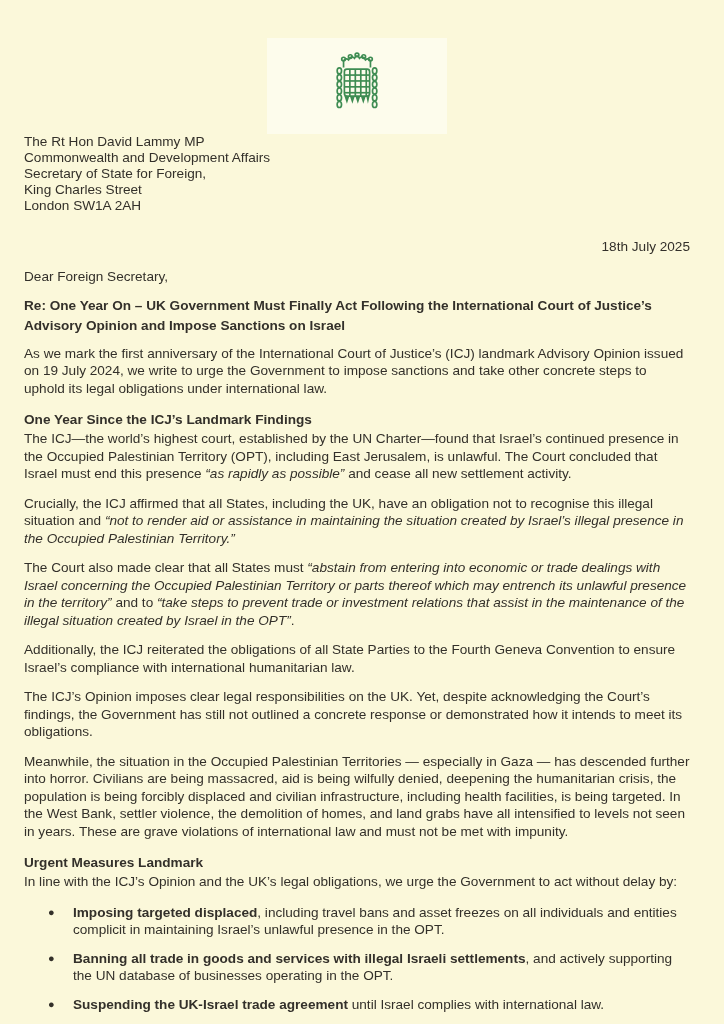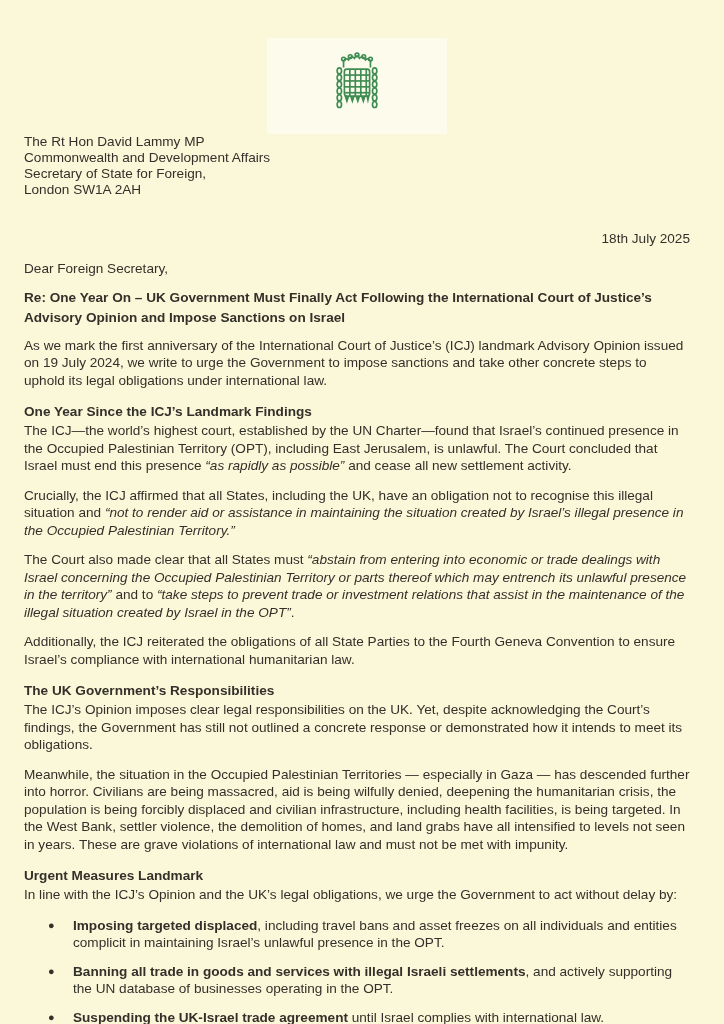--- a/index.html
+++ b/index.html
@@ -25,21 +25,21 @@
   .emblem-panel {
     width: 180px;
     height: 96px;
     margin: 38px auto 0 auto;
     background: var(--panel);
     display: flex;
     align-items: center;
     justify-content: center;
   }
   .recipient { line-height: 16px; margin-top: 0; }
-  .date-line { text-align: right; margin: 32px 0 0 0; line-height: 17px; }
+  .date-line { text-align: right; margin: 24px 0 0 0; line-height: 17px; }
   .salutation { margin: 13px 0 0 0; line-height: 17.5px; }
   .subject { margin: 10px 0 8px 0; font-weight: bold; line-height: 20.5px; }
   p.body { margin: 0 0 12px 0; line-height: 17.5px; }
   .heading { font-weight: bold; line-height: 21px; margin: 0; }
   .it { font-style: italic; }
   ul.bullets { list-style: none; margin: 6px 0 0 0; }
   ul.bullets li {
     display: flex;
     margin: 0 0 11px 0;
     line-height: 17.5px;
@@ -94,38 +94,38 @@
       <ellipse class="stroke" cx="53" cy="50" rx="2.6" ry="3.6"></ellipse>
       <ellipse class="stroke" cx="53" cy="58" rx="2.6" ry="3.6"></ellipse>
       <ellipse class="stroke" cx="53" cy="66" rx="2.6" ry="3.6"></ellipse>
     </svg>
   </div>
 
   <div class="recipient">
     <div>The Rt Hon David Lammy MP</div>
     <div>Commonwealth and Development Affairs</div>
     <div>Secretary of State for Foreign,</div>
+    <div>King Charles Street</div>
     <div>London SW1A 2AH</div>
   </div>
 
   <div class="date-line">18th July 2025</div>
 
   <p class="salutation">Dear Foreign Secretary,</p>
 
   <p class="subject">Re: One Year On – UK Government Must Finally Act Following the International Court of Justice’s Advisory Opinion and Impose Sanctions on Israel</p>
 
   <p class="body">As we mark the first anniversary of the International Court of Justice’s (ICJ) landmark Advisory Opinion issued on 19 July 2024, we write to urge the Government to impose sanctions and take other concrete steps to uphold its legal obligations under international law.</p>
 
   <p class="heading">One Year Since the ICJ’s Landmark Findings</p>
   <p class="body"><span>The ICJ—the world’s highest court, established by the UN Charter—found that Israel’s continued presence in the Occupied Palestinian Territory (OPT), including East Jerusalem, is unlawful. The Court concluded that Israel must end this presence </span><span class="it">“as rapidly as possible”</span><span> and cease all new settlement activity.</span></p>
   <p class="body"><span>Crucially, the ICJ affirmed that all States, including the UK, have an obligation not to recognise this illegal situation and </span><span class="it">“not to render aid or assistance in maintaining the situation created by Israel’s illegal presence in the Occupied Palestinian Territory.”</span></p>
   <p class="body"><span>The Court also made clear that all States must </span><span class="it">“abstain from entering into economic or trade dealings with Israel concerning the Occupied Palestinian Territory or parts thereof which may entrench its unlawful presence in the territory”</span><span> and to </span><span class="it">“take steps to prevent trade or investment relations that assist in the maintenance of the illegal situation created by Israel in the OPT”</span><span>.</span></p>
   <p class="body">Additionally, the ICJ reiterated the obligations of all State Parties to the Fourth Geneva Convention to ensure Israel’s compliance with international humanitarian law.</p>
 
-  <p class="heading">The UK Government’s Responsibilities</p>
   <p class="body">The ICJ’s Opinion imposes clear legal responsibilities on the UK. Yet, despite acknowledging the Court’s findings, the Government has still not outlined a concrete response or demonstrated how it intends to meet its obligations.</p>
   <p class="body">Meanwhile, the situation in the Occupied Palestinian Territories — especially in Gaza — has descended further into horror. Civilians are being massacred, aid is being wilfully denied, deepening the humanitarian crisis, the population is being forcibly displaced and civilian infrastructure, including health facilities, is being targeted. In the West Bank, settler violence, the demolition of homes, and land grabs have all intensified to levels not seen in years. These are grave violations of international law and must not be met with impunity.</p>
 
   <p class="heading">Urgent Measures Landmark</p>
   <p class="body" style="margin-bottom:13px">In line with the ICJ’s Opinion and the UK’s legal obligations, we urge the Government to act without delay by:</p>
 
   <ul class="bullets">
     <li>
       <span class="marker">●</span>
       <span class="li-body"><b>Imposing targeted displaced</b><span>, including travel bans and asset freezes on all individuals and entities complicit in maintaining Israel’s unlawful presence in the OPT.</span></span>

